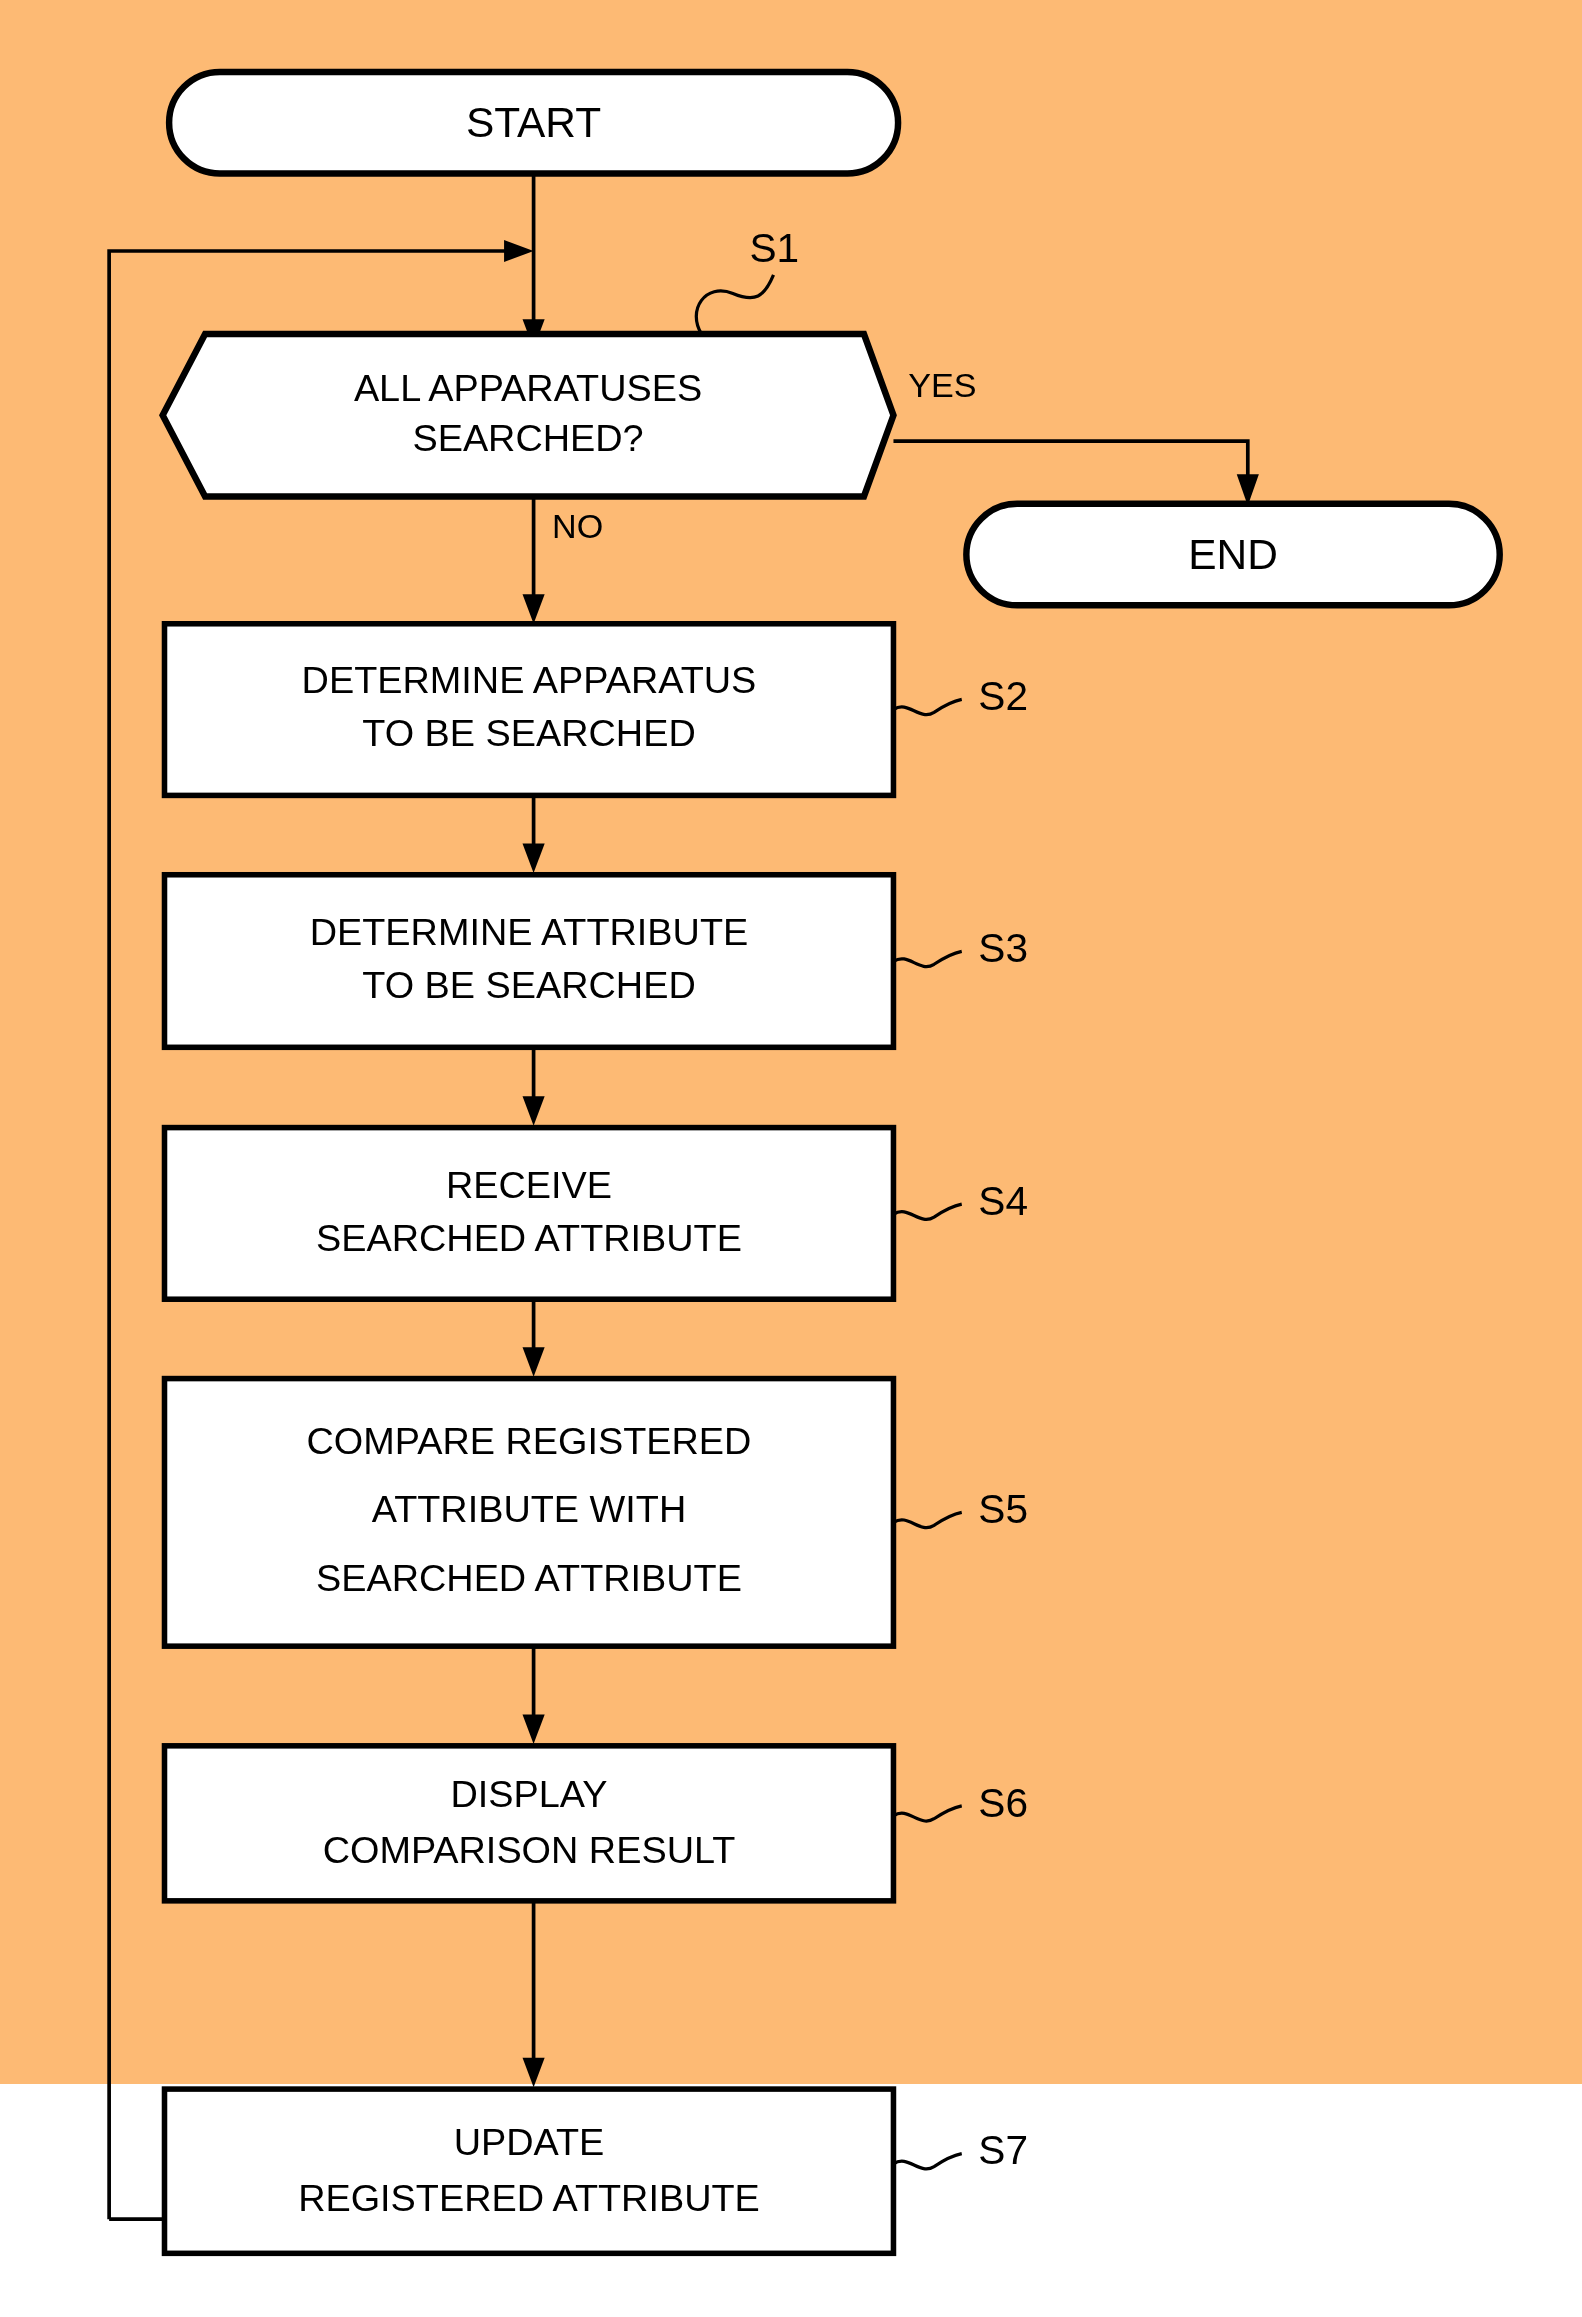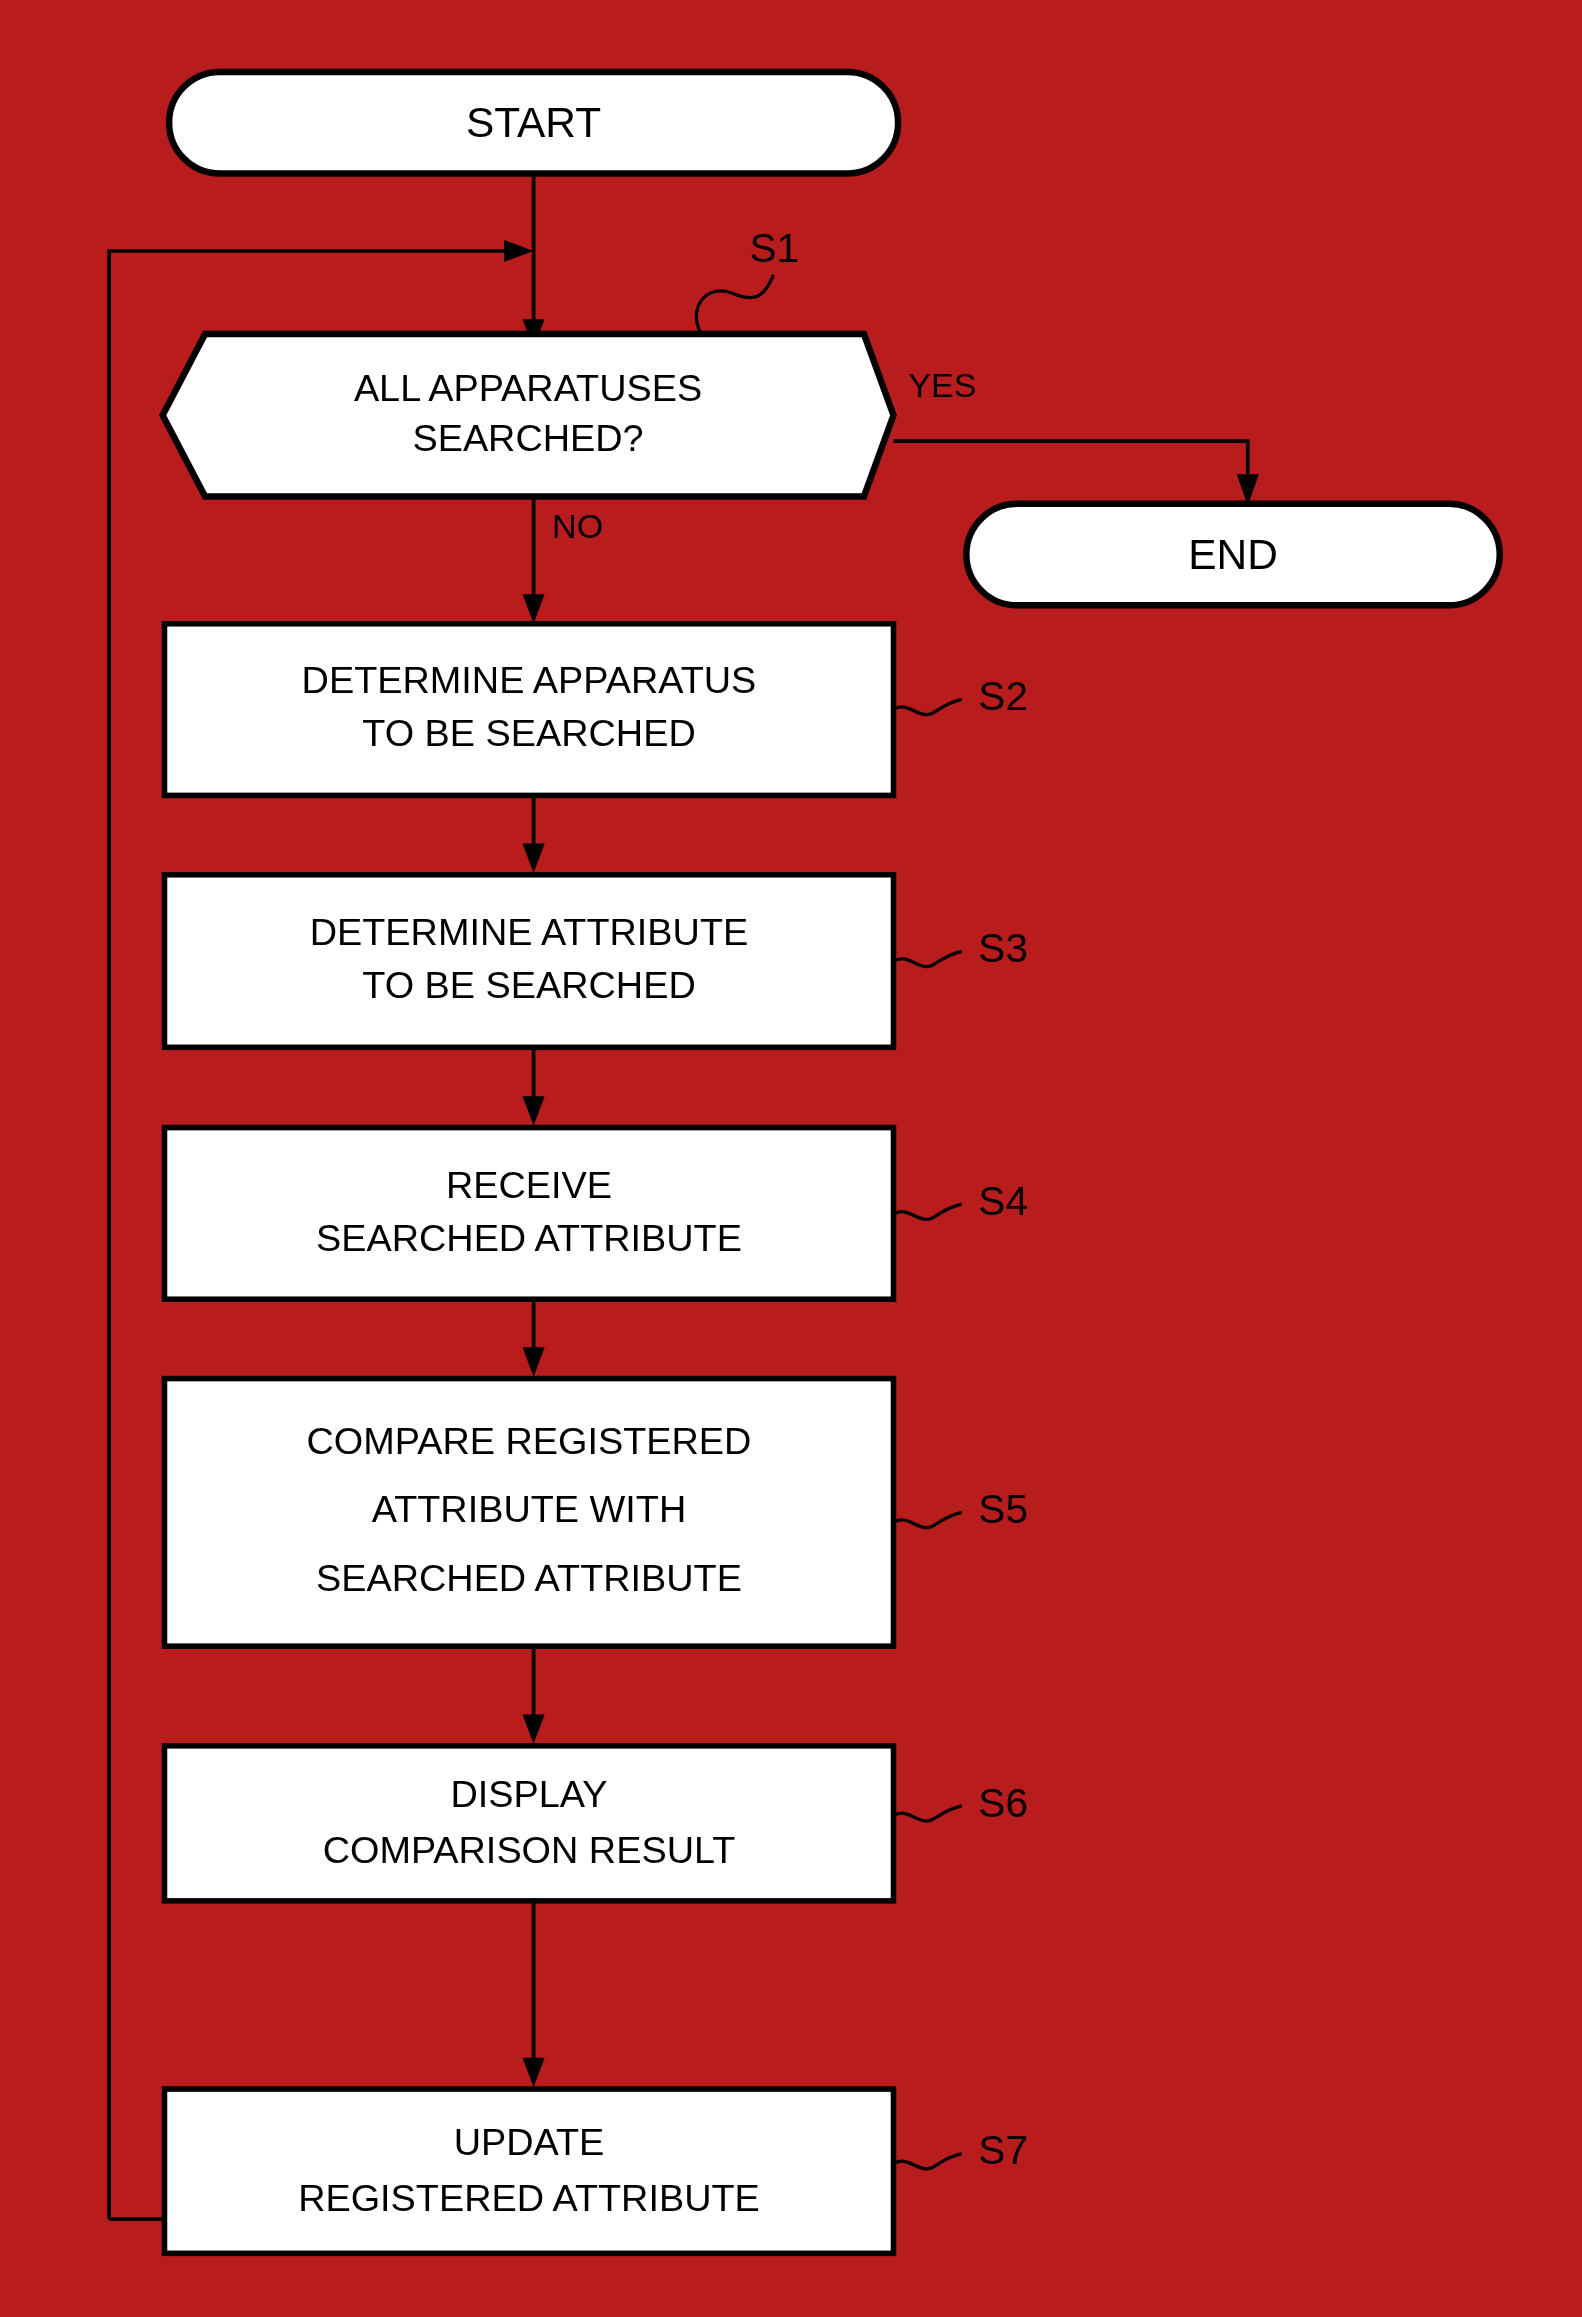--- a/index.html
+++ b/index.html
@@ -9,22 +9,22 @@
   }
   body {
     width: 1583px;
     height: 2317px;
     font-family: "Liberation Sans", sans-serif;
     overflow: hidden;
   }
   #flowchart-root {
     position: relative;
     width: 1583px;
-    height: 2317px;
-    background: #b91c1c;
+    height: 2084px;
+    background: #fdba74;
     text-align: center;
   }
   svg#flow-svg {
     display: block;
     width: 1583px;
     height: 2317px;
   }
   .node-shape {
     fill: #ffffff;
     stroke: #000000;

